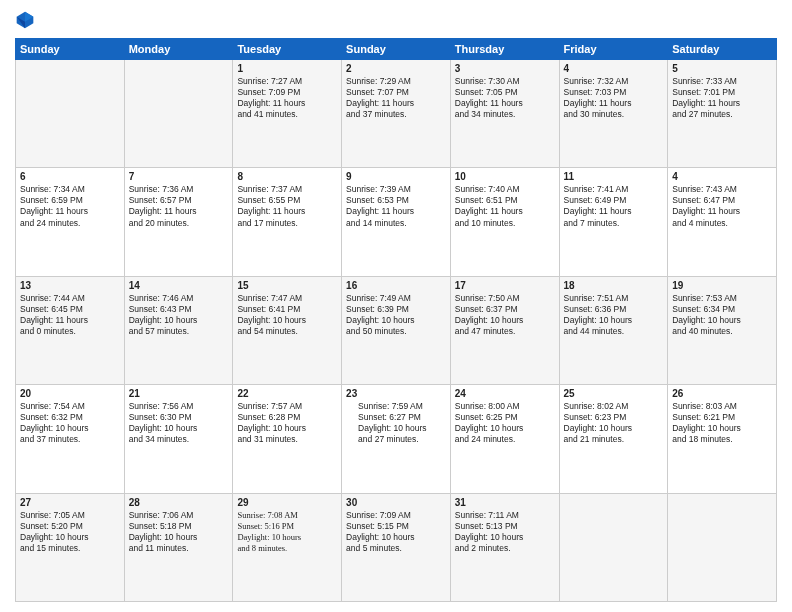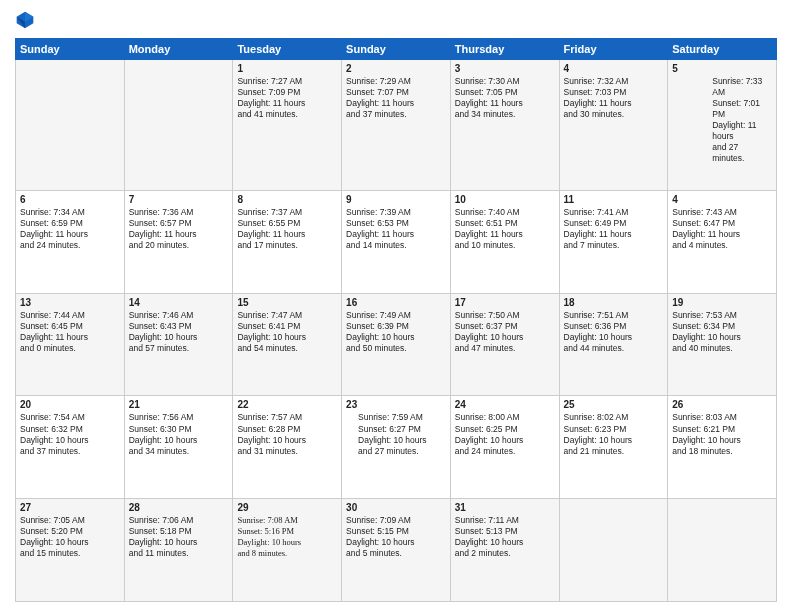--- a/index.html
+++ b/index.html
@@ -152,21 +152,21 @@
           </td>
           <td>
             <span class="day-number">4</span>
             <div class="cell-content" style="white-space: pre-line;">Sunrise: 7:32 AM
 Sunset: 7:03 PM
 Daylight: 11 hours
 and 30 minutes.</div>
           </td>
           <td>
             <span class="day-number">5</span>
-            <div class="cell-content" style="white-space: pre-line; margin-left: 40px;">Sunrise: 7:33 AM
+            <div class="cell-content" style="white-space: pre-line;">Sunrise: 7:33 AM
 Sunset: 7:01 PM
 Daylight: 11 hours
 and 27 minutes.</div>
           </td>
         </tr>
         <tr>
           <td>
             <span class="day-number">6</span>
             <div class="cell-content" style="white-space: pre-line;">Sunrise: 7:34 AM
 Sunset: 6:59 PM

